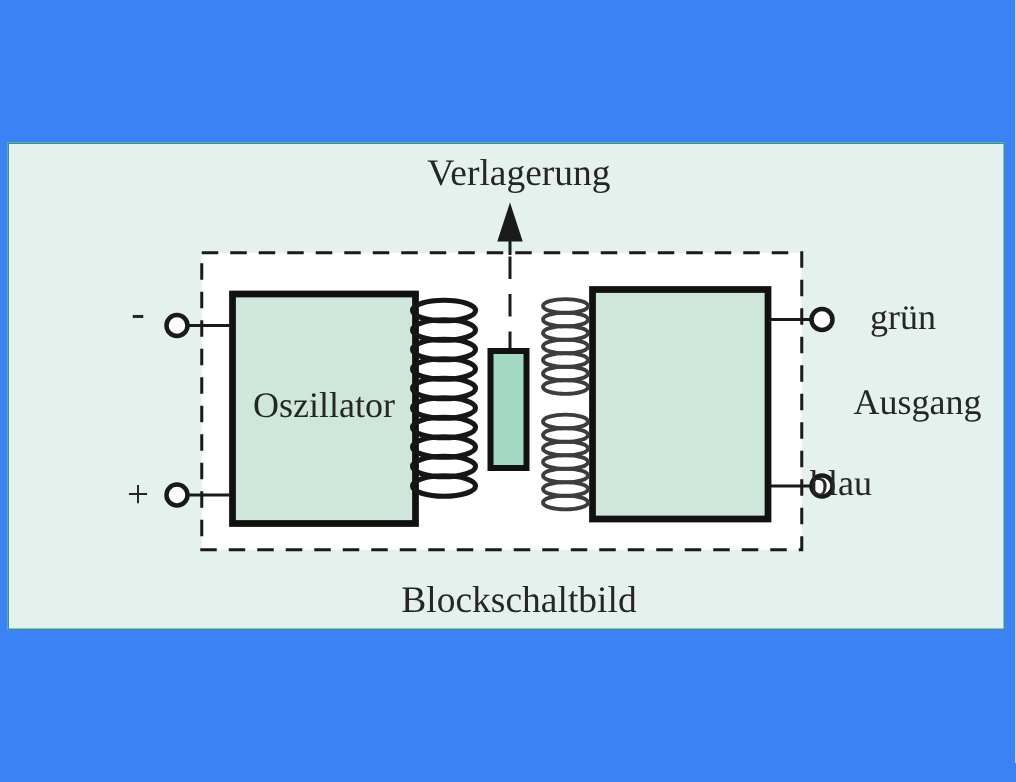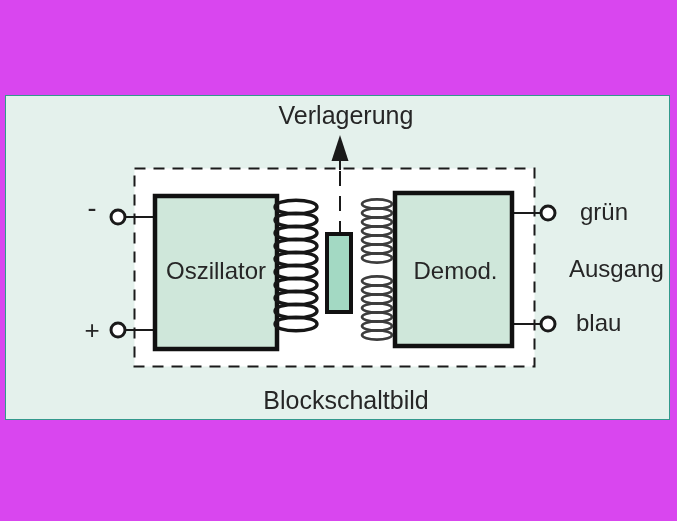--- a/index.html
+++ b/index.html
@@ -1,21 +1,21 @@
 <!DOCTYPE html>
 <html><head>
 <meta charset="utf-8">
 <style>
   html, body { margin: 0; padding: 0; background: #ffffff; }
   .page {
     position: relative;
     width: 677px;
     height: 521px;
-    background: #d946ef;
-    font-family: Liberation Sans, sans-serif;
+    background: #3b82f6;
+    font-family: Liberation Serif, serif;
     color: #262626;
     overflow: hidden;
   }
   .panel {
     position: absolute;
     left: 5px; top: 95px;
     width: 665px; height: 325px;
     background: #e4f1ec;
     border: 1.5px solid #33998c;
     box-sizing: border-box;
@@ -101,28 +101,27 @@
     <circle cx="118" cy="217" r="7" fill="#ffffff" stroke="#1a1a1a" stroke-width="3"></circle>
     <circle cx="118" cy="330" r="7" fill="#ffffff" stroke="#1a1a1a" stroke-width="3"></circle>
     <circle cx="548" cy="213" r="7" fill="#ffffff" stroke="#1a1a1a" stroke-width="3"></circle>
     <circle cx="548" cy="324" r="7" fill="#ffffff" stroke="#1a1a1a" stroke-width="3"></circle>
   </svg>
 
   <span class="lbl t25 center" style="left:246px; top:102px; width:200px;">Verlagerung</span>
 
   <span class="lbl t24 center" style="left:155px; top:258px; width:122px;">Oszillator</span>
 
-  <span class="lbl t24 center" style="left:397px; top:258px; width:117px;">Demod.</span>
 
 
   <span class="lbl center" style="left:82px; top:194px; width:20px; font-size:27px;">-</span>
 
   <span class="lbl center" style="left:82px; top:316px; width:20px; font-size:26px;">+</span>
 
   <span class="lbl t24" style="left:568px; top:199px;margin-left:12px;">grün</span>
 
   <span class="lbl t24" style="left:569px; top:256px;">Ausgang</span>
 
-  <span class="lbl t24" style="left:576px; top:310px;">blau</span>
+  <span class="lbl t24" style="left:540px; top:310px;">blau</span>
 
   <span class="lbl t25 center" style="left:246px; top:387px; width:200px;">Blockschaltbild</span>
 
 </div>
 
 </body></html>

